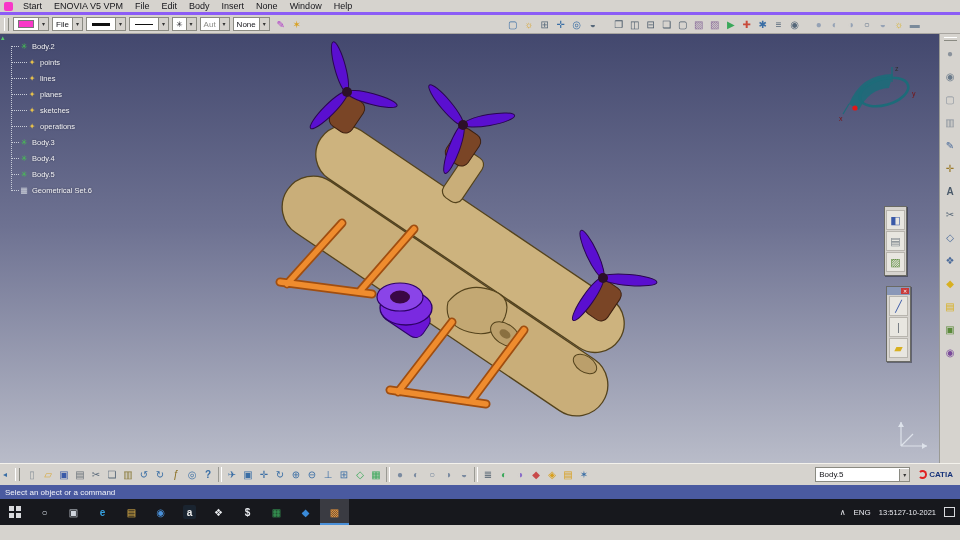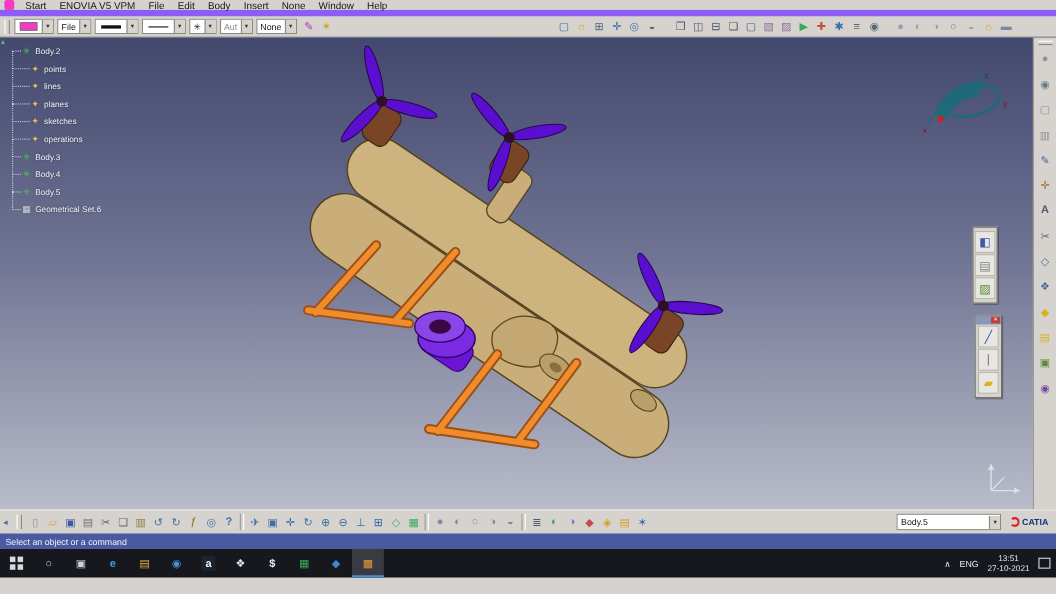--- a/index.html
+++ b/index.html
@@ -6,21 +6,21 @@
   html,body{background:#222}
   .screen{position:relative;width:960px;height:540px;font-family:"Liberation Sans",sans-serif;overflow:hidden;background:#d6d3ce;margin:0 auto}
 
   
   .titlebar{height:15px;background:#14141f;display:flex;align-items:center;color:#e6e6ee;font-size:9px;padding:0 4px;gap:4px}
   .app-dot{width:8px;height:8px;border-radius:50%;background:radial-gradient(circle at 35% 35%,#ff7ae0,#d414a8);flex:none}
   .win-btns{margin-left:auto;display:flex;gap:7px}
   .wbtn{width:13px;text-align:center;font-size:8px;color:#d8d8e2;cursor:pointer}
 
   
-  .menubar{height:15px;background:#d6d3ce;border-bottom:6px solid #8b5cf6;display:flex;align-items:center;font-size:9px;color:#15151a}
+  .menubar{height:15px;background:#d6d3ce;border-bottom:3px solid #8b5cf6;display:flex;align-items:center;font-size:9px;color:#15151a}
   .menu-badge{width:9px;height:9px;background:#f838c8;border-radius:2px;margin:0 4px;flex:none}
   .menu-item{padding:0 6px;cursor:pointer;white-space:nowrap}
 
   
   .toolbar-top{height:19px;background:#d6d3ce;border-bottom:1px solid #a8a5a0;display:flex;align-items:center;padding:0 2px}
   .grip{width:5px;height:13px;border-left:1px solid #fff;border-right:1px solid #8a8a82;margin:0 4px 0 2px;flex:none}
   .ctl{height:14px;background:#fff;border:1px solid #8a8a82;display:flex;align-items:center;font-size:8px;color:#15151a;margin-right:3px;flex:none}
   .ctl .val{padding:0 3px;white-space:nowrap}
   .ctl .drop,.combo .drop{width:10px;height:12px;background:#d6d3ce;border-left:1px solid #8a8a82;font-size:6px;line-height:12px;text-align:center;color:#333;cursor:pointer;flex:none}
   .swatch{width:16px;height:8px;background:#f838c8;margin:0 4px;border:1px solid #777}
@@ -77,21 +77,21 @@
   .search-box{width:212px;height:24px;background:#2e2f36;border:1px solid #5c5d63;display:flex;align-items:center;gap:5px;padding:0 6px;margin-right:2px;flex:none}
   .search-glyph{width:7px;height:7px;border:1px solid #b8b9be;border-radius:50%;position:relative;flex:none}
   .search-glyph::after{content:"";position:absolute;width:4px;height:1px;background:#b8b9be;transform:rotate(45deg);left:5px;top:7px}
   .search-box input{flex:1;background:transparent;border:none;outline:none;color:#c9cace;font-size:8px;font-family:inherit}
   .app-icon{width:29px;height:26px;display:flex;align-items:center;justify-content:center;cursor:pointer;flex:none}
   .app-icon[data-active="true"]{background:#3a3b42;box-shadow:inset 0 -2px 0 #4a90d9}
   .app-glyph{min-width:13px;height:14px;display:flex;align-items:center;justify-content:center;border-radius:2px;font-size:10px}
   .tray{margin-left:auto;display:flex;align-items:center;gap:8px;padding-right:5px;font-size:8px}
   .tray-chevron{cursor:pointer}
   .tray-lang{cursor:pointer}
-  .tray-clock{display:flex;flex-direction:column;align-items:center;line-height:9px;font-size:7.5px;cursor:pointer}
+  .tray-clock{display:flex;flex-direction:row;align-items:center;line-height:9px;font-size:7.5px;cursor:pointer}
   .action-center{width:11px;height:10px;border:1px solid #d8d9dd;cursor:pointer}
 </style>
 </head>
 <body>
 
 <div class="screen">
 
 
   <div class="menubar">
     <span class="menu-badge"></span>

